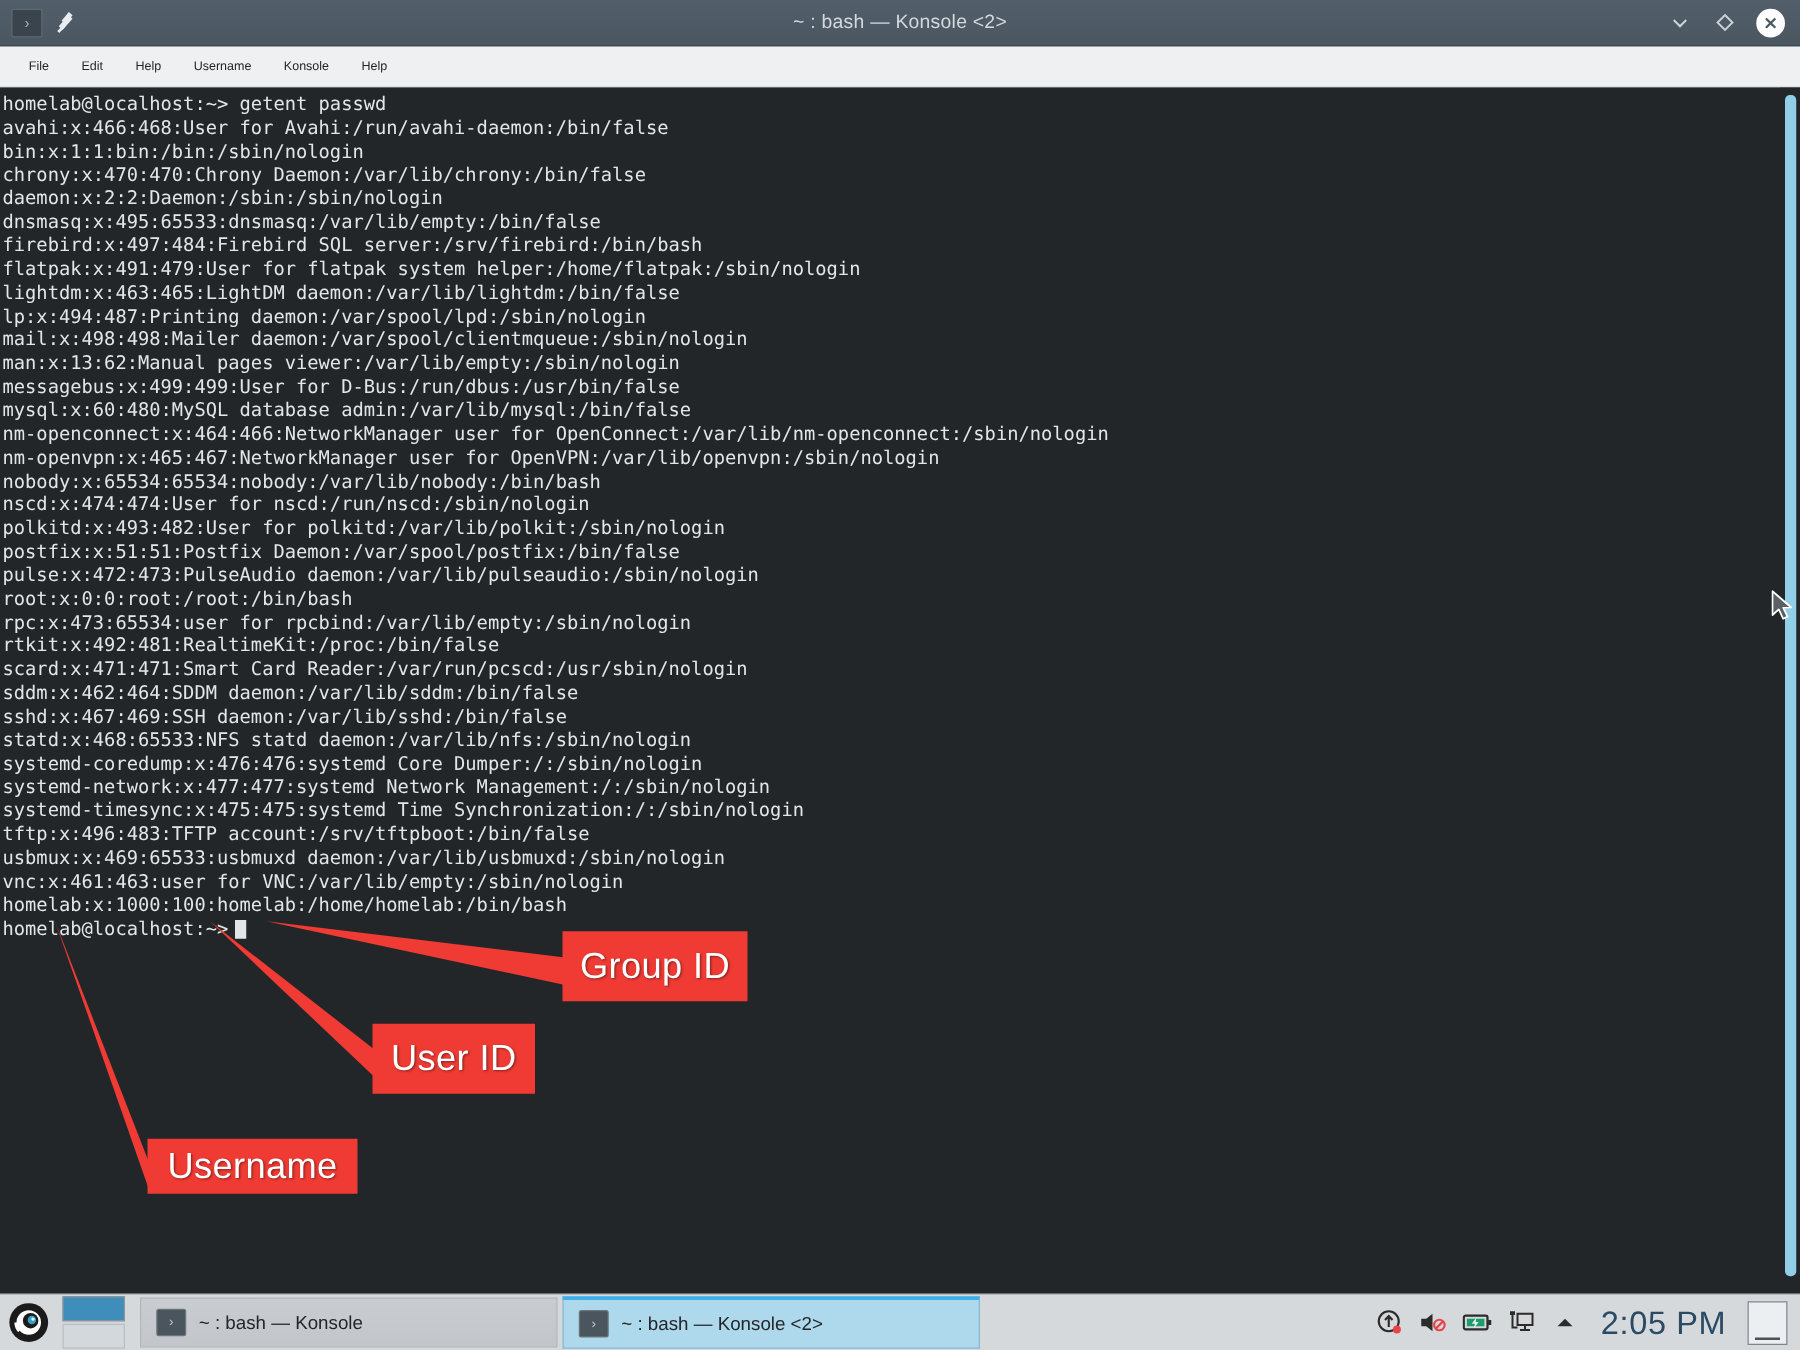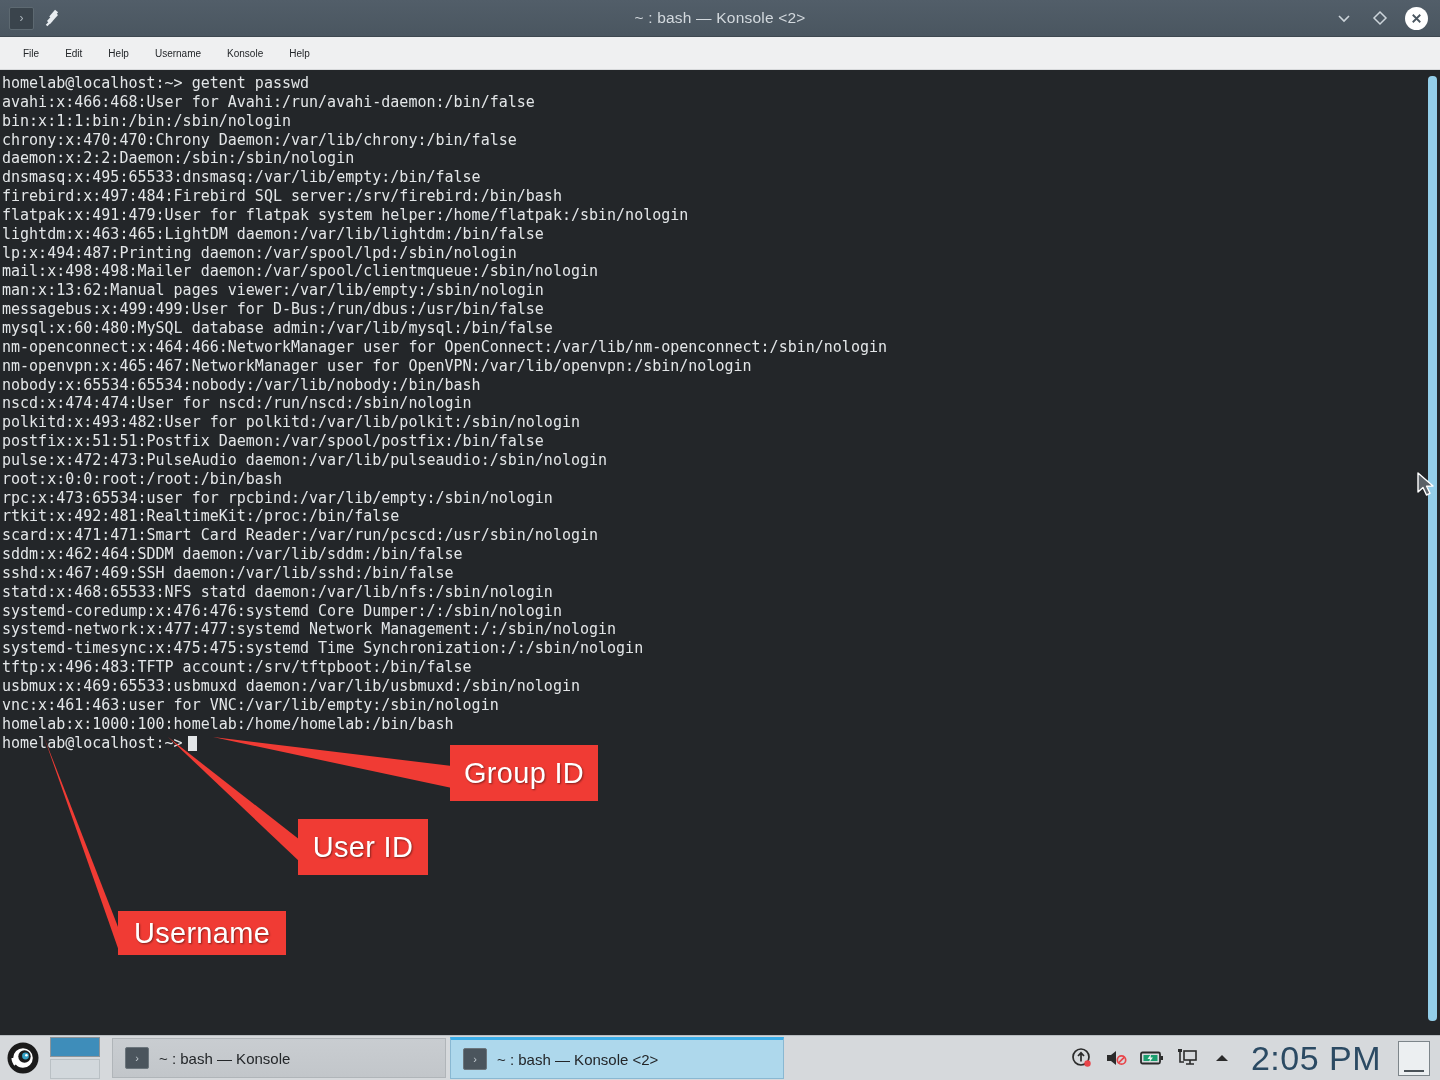--- a/index.html
+++ b/index.html
@@ -112,21 +112,21 @@
   .task.active{
     background:#aed8ec;border:1px solid #89b8d2;border-top:3px solid #3daee9;
   }
   .task .tico{
     width:22px;height:20px;border-radius:2px;background:#4b555d;
     border:1px solid #6b757c;color:#c3cbd1;font-size:11px;
     display:flex;align-items:center;justify-content:center;
   }
   .tray{margin-left:auto;display:flex;align-items:center;gap:11px;padding-right:10px;}
   .tray .ticon{width:24px;height:24px;display:flex;align-items:center;justify-content:center;}
-  .clock{font-size:34px;color:#2b4a63;padding:0 6px;letter-spacing:.5px;}
+  .clock{font-size:26px;color:#2b4a63;padding:0 6px;letter-spacing:.5px;}
   .showdesk{
     width:30px;height:30px;border:1px solid #7d858a;background:#eceff1;
     display:flex;align-items:flex-end;justify-content:center;padding-bottom:3px;
   }
   .showdesk i{display:block;width:20px;height:2px;background:#4a5258;}
   
   .cursor-arrow{position:absolute;left:1417px;top:472px;pointer-events:none;}
 </style>
 </head>
 <body>

